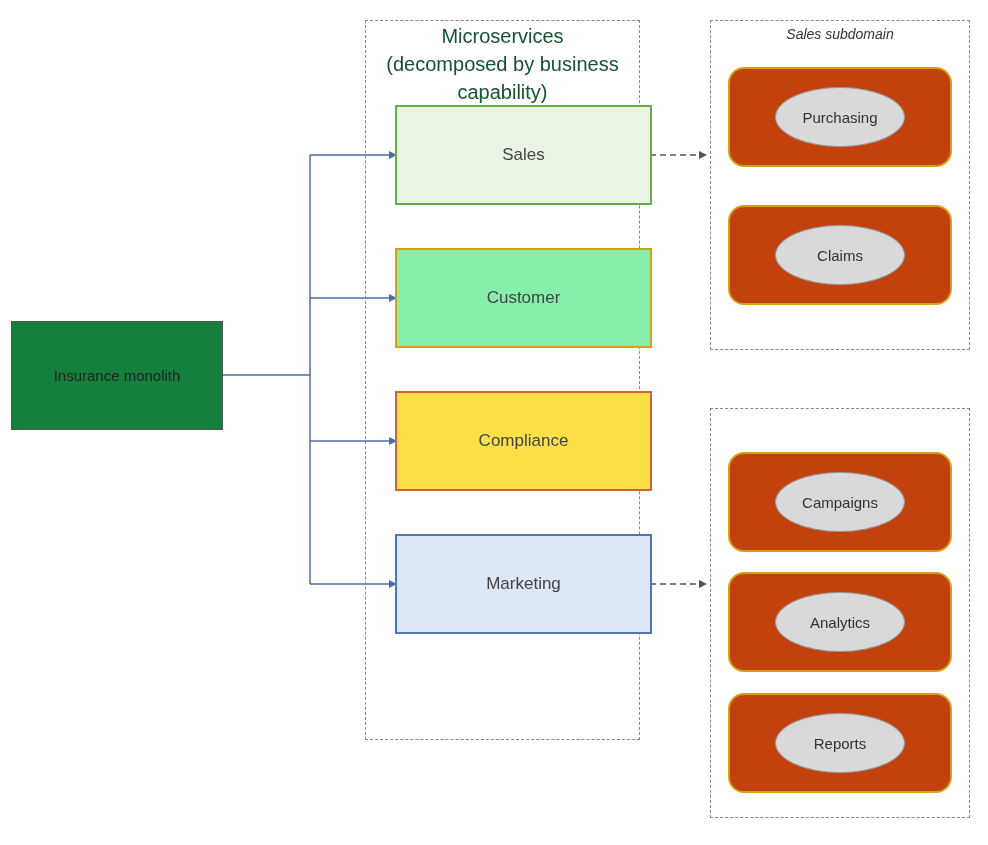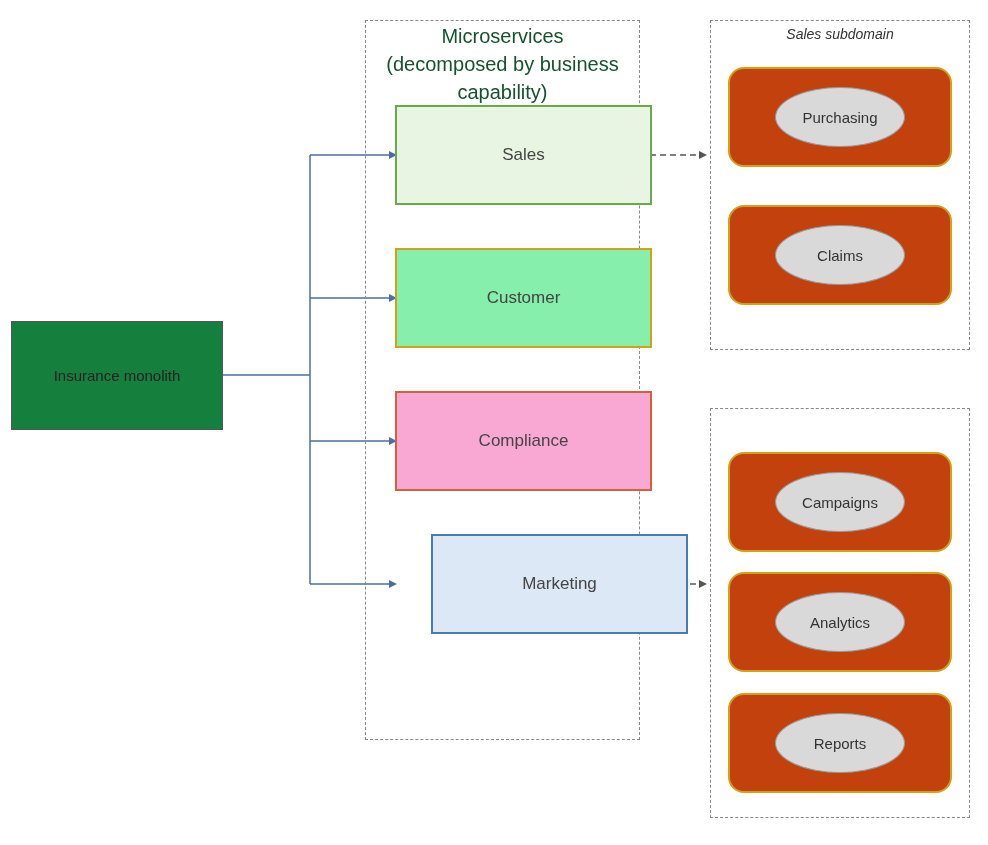--- a/index.html
+++ b/index.html
@@ -69,28 +69,27 @@
       background: #e8f5e2;
       border-color: #6aaa4a;
     }
     .ms-customer {
       top: 248px;
       background: #86efac;
       border-color: #d4a017;
     }
     .ms-compliance {
       top: 391px;
-      background: #f9a8d4;
+      background: #fde047;
       border-color: #d4613a;
     }
     .ms-marketing {
       top: 534px;
       background: #dce8f5;
       border-color: #4a7ab5;
-      margin-left: 36px;
     }
 
     
     .sales-subdomain {
       position: absolute;
       left: 710px;
       top: 20px;
       width: 260px;
       height: 330px;
       border: 1.5px dashed #888;

